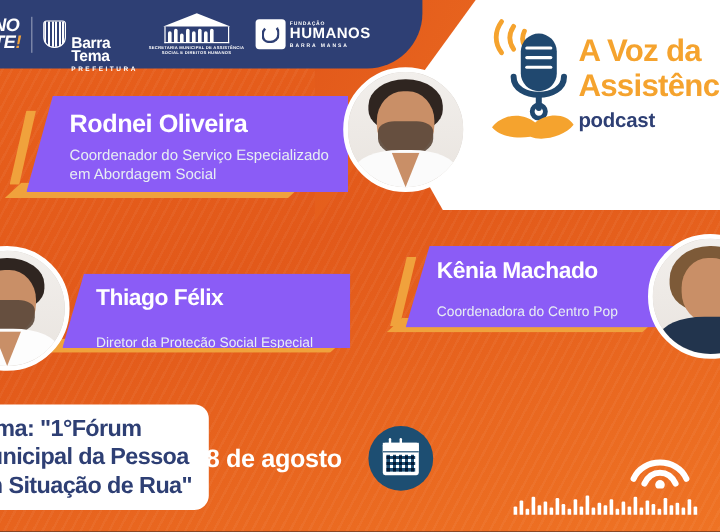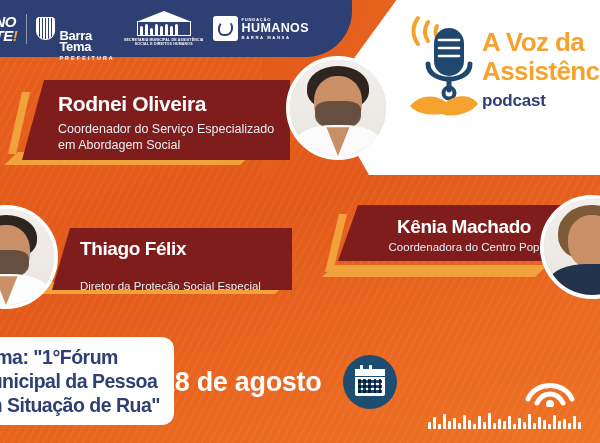--- a/index.html
+++ b/index.html
@@ -179,21 +179,21 @@
     color: #2e3f74;
     font-weight: 700;
     font-size: 17px;
     margin-top: 5px;
     letter-spacing: -0.2px;
   }
 
   
   .card {
     position: absolute;
-    background: #7f1d1d;
+    background: #8b5cf6;
     color: #fff;
     z-index: 5;
   }
   .card .nm {
     display: block;
     font-weight: 900;
     letter-spacing: -0.4px;
   }
   .card .rl {
     display: block;
@@ -216,28 +216,28 @@
     width: 240px; height: 62px;
     clip-path: polygon(18px 0, 100% 0, 100% 100%, 0 100%);
     padding: 10px 16px 0 28px;
     box-sizing: border-box;
   }
   .card-2 .nm { font-size: 19px; }
   .card-2 .rl { font-size: 11.5px; margin-top: 20px; }
 
   .card-3 {
     top: 205px; left: 338px;
-    width: 226px; height: 56px;
+    width: 226px; height: 68px;
     clip-path: polygon(20px 0, 100% 0, 100% 100%, 0 100%);
     padding: 11px 0 0 26px;
     box-sizing: border-box;
-    text-align: center;
+    text-align: left;
   }
   .card-3 .nm { font-size: 19px; }
-  .card-3 .rl { font-size: 11.5px; margin-top: 3px; }
+  .card-3 .rl { font-size: 11.5px; margin-top: 16px; }
 
   
   .accent {
     position: absolute;
     background: #f0a23c;
     z-index: 3;
   }
   .acc-1 {
     top: 152px; left: 4px; width: 250px; height: 13px;
     clip-path: polygon(14px 0, 100% 0, calc(100% - 14px) 100%, 0 100%);
@@ -341,21 +341,21 @@
     position: absolute;
     left: 160px; top: 337px;
     width: 250px; height: 90px;
     z-index: 8;
     display: flex; align-items: center; gap: 22px;
   }
   .dateblock {
     color: #fff; text-align: center; line-height: 1;
   }
   .dateblock .d1 {
-    display: block; font-size: 27px; font-weight: 900; letter-spacing: -0.3px;
+    display: block; font-size: 21px; font-weight: 900; letter-spacing: -0.3px;
   }
   .dateblock .d2 {
     display: block; font-size: 27px; font-weight: 900; margin-top: 6px; letter-spacing: -0.5px;
   }
   .cal-icon {
     width: 54px; height: 54px; border-radius: 50%;
     background: #1d4e72;
     position: relative; flex: none;
   }
   .cal-icon .sheet {

